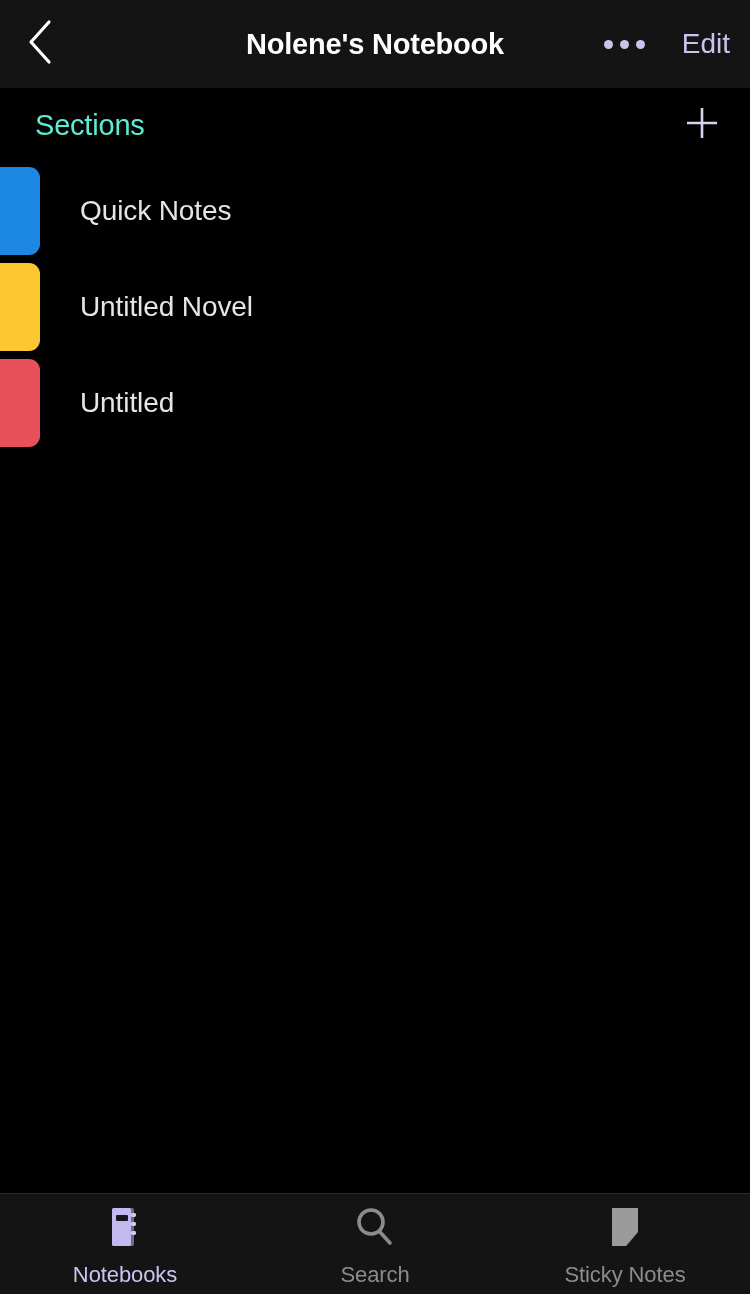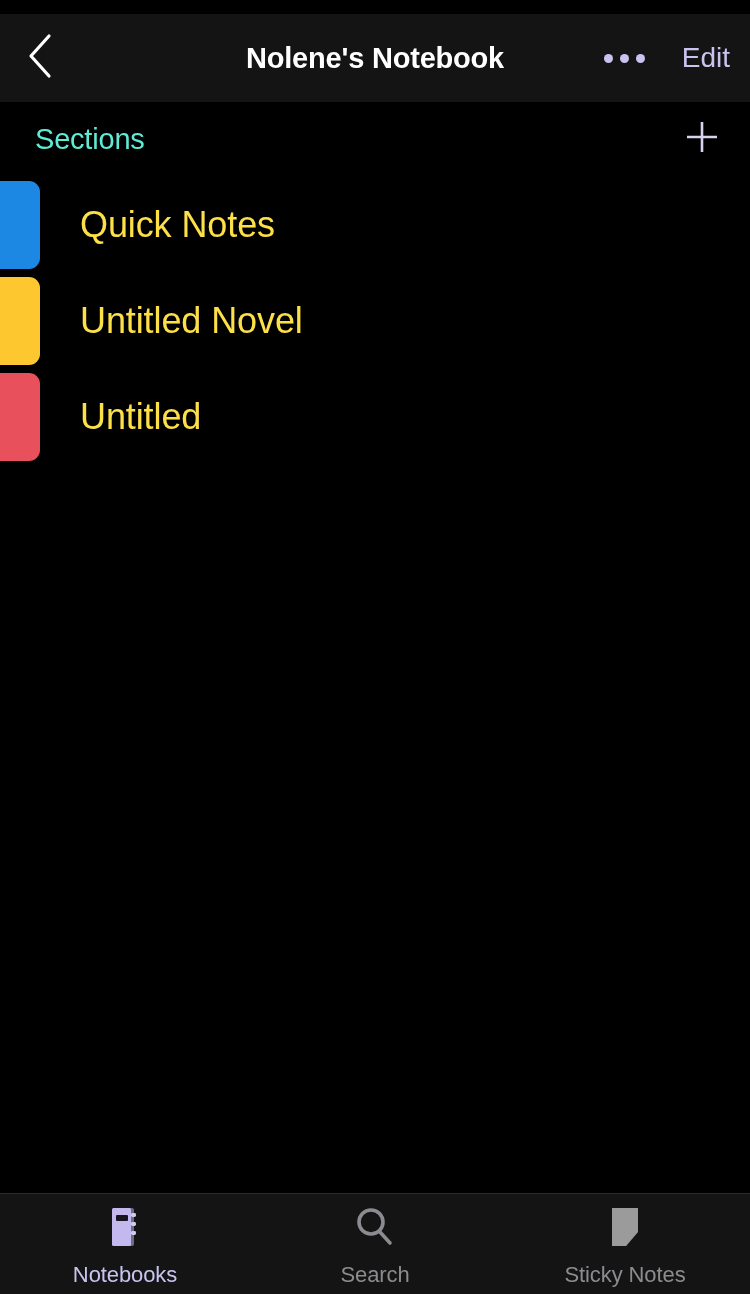--- a/index.html
+++ b/index.html
@@ -24,21 +24,20 @@
   }
 
   
   .navbar {
     position: relative;
     height: 88px;
     flex: 0 0 88px;
     background: #141414;
     display: flex;
     align-items: center;
-    margin-top: 14px;
   }
   .nav-back {
     position: absolute;
     left: 8px;
     top: 50%;
     transform: translateY(-50%);
     width: 64px;
     height: 64px;
     display: flex;
     align-items: center;
@@ -132,22 +131,22 @@
   .section-tab {
     position: absolute;
     left: -14px;
     top: 4px;
     width: 54px;
     height: 88px;
     border-radius: 11px;
   }
   .section-label {
     margin-left: 80px;
-    color: #fde047;
-    font-size: 36px;
+    color: #e5e5e5;
+    font-size: 28px;
     letter-spacing: -0.1px;
   }
 
   
   .tabbar {
     flex: 0 0 100px;
     height: 100px;
     background: #141414;
     border-top: 1px solid #2a2a2a;
     display: flex;

